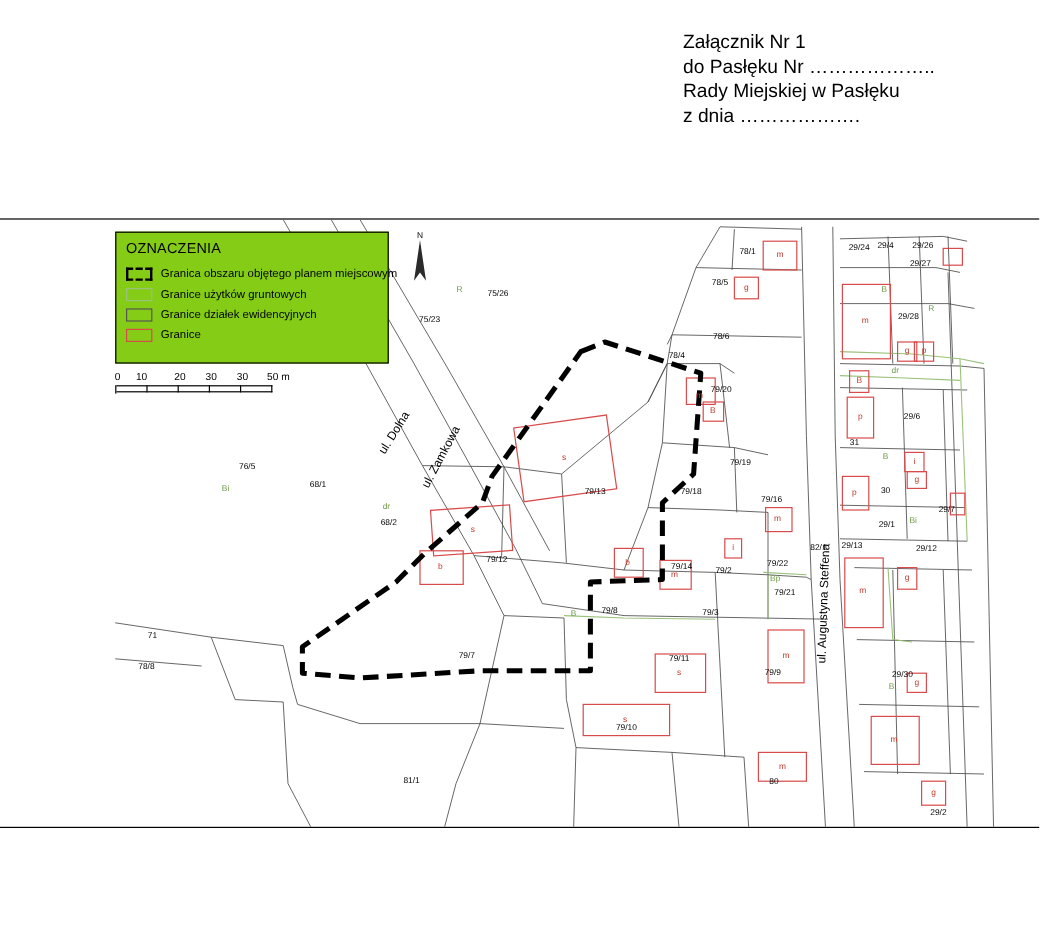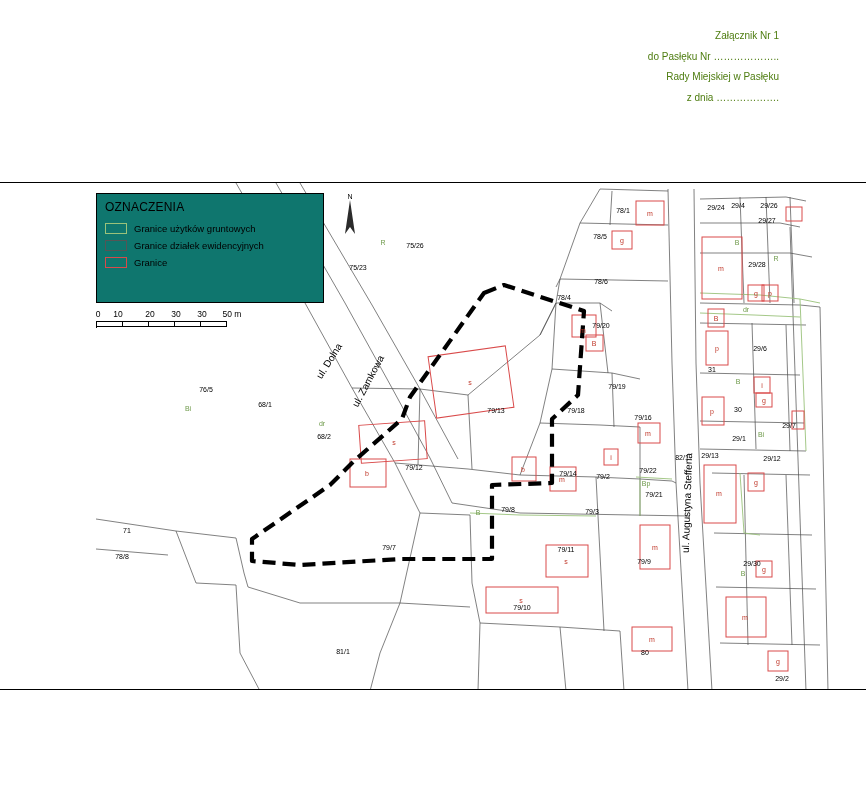--- a/index.html
+++ b/index.html
@@ -14,24 +14,24 @@
     font-family: "Liberation Sans", sans-serif;
     color: #000;
     overflow: hidden;
   }
 
   
   #doc-header {
     position: absolute;
     top: 26px;
     right: 88px;
-    text-align: right;
-    font-size: 10px;
+    text-align: left;
+    font-size: 16px;
     line-height: 20.5px;
-    color: #4d7c0f;
+    color: #000000;
   }
   #doc-header div { white-space: nowrap; }
 
   
   #map-frame {
     position: absolute;
     left: 0px;
     top: 182px;
     width: 866px;
     height: 508px;
@@ -43,21 +43,21 @@
   }
   #map-svg { position: absolute; left: 0; top: 0; }
 
   
   #legend {
     position: absolute;
     left: 96px;
     top: 10px;
     width: 228px;
     height: 110px;
-    background: #0f766e;
+    background: #84cc16;
     border: 1px solid #000;
     box-sizing: border-box;
     padding: 6px 8px 0 8px;
     font-size: 10px;
   }
   #legend-title {
     font-size: 12px;
     margin-bottom: 6px;
     letter-spacing: 0.2px;
   }
@@ -274,20 +274,24 @@
     </g>
 
     <path d="M484,110 L504,102 L584,128 L578,212 L552,236 L552,300 L492,302 L492,318
              L492,376 L400,376 L300,382 L252,378 L252,356 L330,302 L354,278 L402,236
              L410,214 L484,110 Z" fill="none" stroke="#000000" stroke-width="4.2" stroke-dasharray="13,7" stroke-linejoin="round"></path>
   </svg>
 
   <div id="legend">
     <div id="legend-title">OZNACZENIA</div>
 
+    <div class="legend-row">
+      <span class="legend-swatch sw-dashed"></span>
+      <span class="legend-label">Granica obszaru objętego planem miejscowym</span>
+    </div>
     <div class="legend-row">
       <span class="legend-swatch sw-land"></span>
       <span class="legend-label">Granice użytków gruntowych</span>
     </div>
     <div class="legend-row">
       <span class="legend-swatch sw-parcel"></span>
       <span class="legend-label">Granice działek ewidencyjnych</span>
     </div>
     <div class="legend-row">
       <span class="legend-swatch sw-building"></span>

